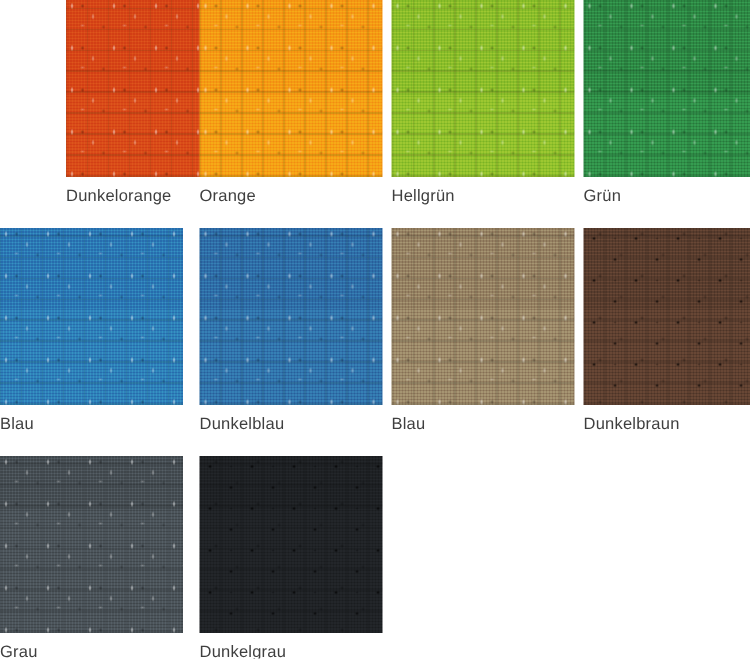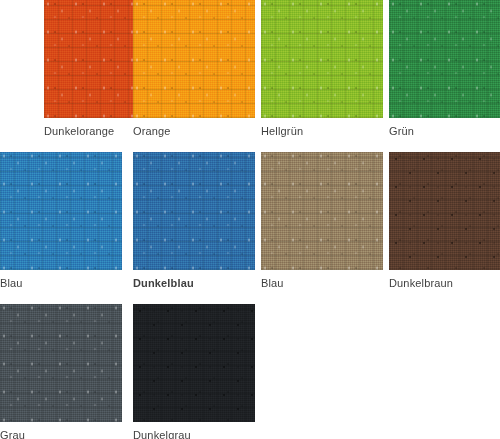--- a/index.html
+++ b/index.html
@@ -150,21 +150,21 @@
     </div>
     <div class="swatch-cell" style="left: 0px; top: 152px;">
       <div class="swatch-tile" style="background-color: rgb(46, 127, 184);">
         <div class="weave-fine"></div>
         <div class="weave-grid"></div>
         <div class="weave-shade"></div>
         <div class="weave-dots"></div>
       </div>
       <div class="swatch-label">Blau</div>
     </div>
-    <div class="swatch-cell" style="left: 133px; top: 152px; font-weight: bold;">
+    <div class="swatch-cell" style="left: 133px; top: 152px;">
       <div class="swatch-tile" style="background-color: rgb(47, 111, 168);">
         <div class="weave-fine"></div>
         <div class="weave-grid"></div>
         <div class="weave-shade"></div>
         <div class="weave-dots"></div>
       </div>
       <div class="swatch-label">Dunkelblau</div>
     </div>
     <div class="swatch-cell" style="left: 261px; top: 152px;">
       <div class="swatch-tile" style="background-color: rgb(150, 130, 99);">

